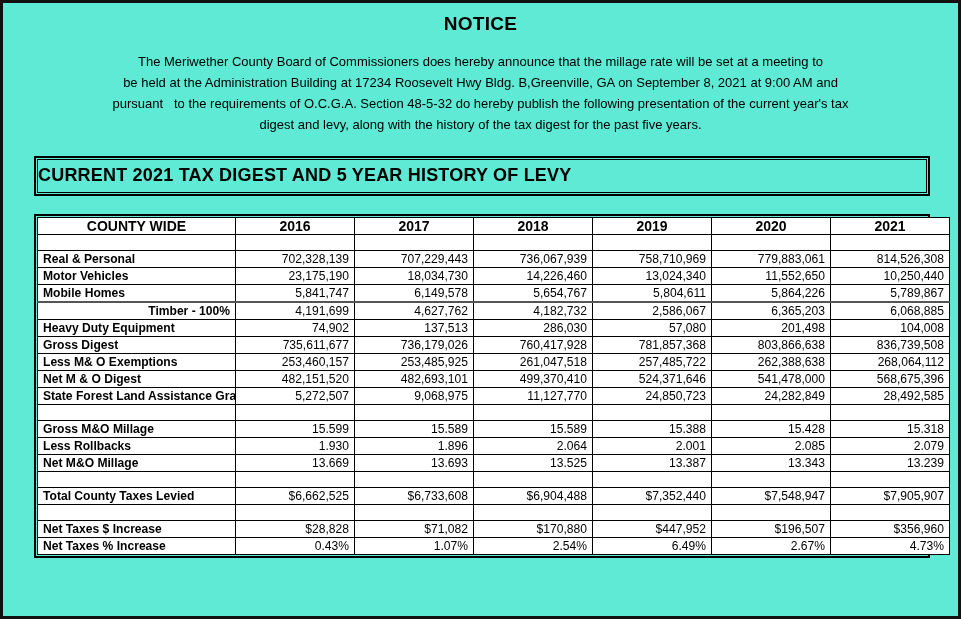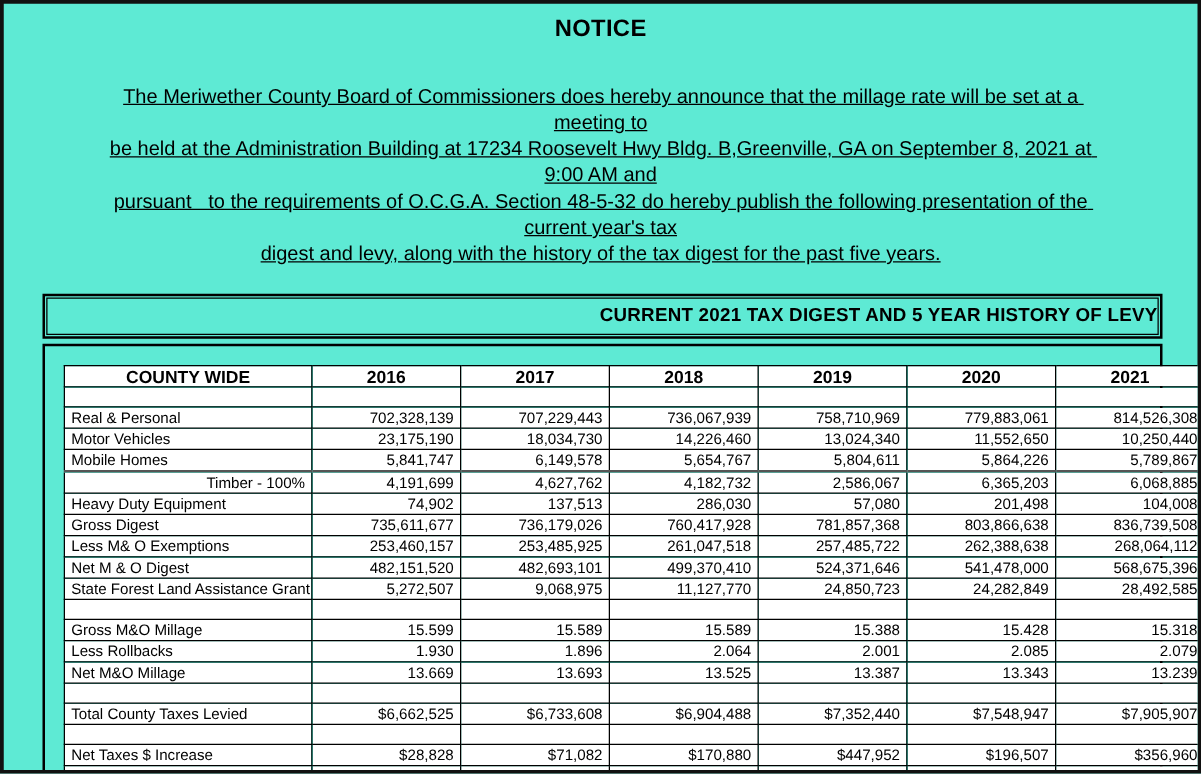--- a/index.html
+++ b/index.html
@@ -31,50 +31,49 @@
   
   .notice-title {
     text-align: center;
     font-size: 19px;
     font-weight: bold;
     letter-spacing: 0.3px;
     margin-top: 6px;
     margin-bottom: 0;
   }
   .notice-body {
-    margin: 16px auto;
+    margin: 0 auto;
     padding-top: 16px;
     width: 790px;
     text-align: center;
-    font-size: 16px;
+    font-size: 13px;
     line-height: 21px;
     white-space: pre-wrap;
-    text-decoration: underline;
   }
 
   
   .title-band-wrap {
     margin: 21px 22px 0 25px;
     border: 2px solid #000000;
     padding: 1px;
   }
   .title-band {
     border: 1px solid #000000;
-    text-align: right;
-    font-size: 15px;
+    text-align: left;
+    font-size: 18px;
     font-weight: bold;
     letter-spacing: 0.2px;
     padding: 5px 0 6px 0;
   }
 
   
   .table-wrap {
-    margin: 4px 22px 0 25px;
+    margin: 18px 22px 0 25px;
     border: 2px solid #000000;
-    padding: 15px;
+    padding: 1px;
   }
   table.digest {
     border-collapse: collapse;
     width: 100%;
     table-layout: fixed;
     font-size: 12.1px;
   }
   table.digest col.c-label { width: 198px; }
   table.digest col.c-year  { width: 119px; }
 
@@ -91,20 +90,21 @@
   }
   .hdr-label, .hdr-year {
     font-weight: bold;
     font-size: 14px;
     text-align: center;
     height: 22px;
     line-height: 21px;
   }
   .lbl {
     text-align: left;
+    font-weight: bold;
   }
   .num {
     text-align: right;
     background: #ececec;
   }
   .num.plain {
     background: #ffffff;
   }
   tr.spacer td {
     height: 16px;

